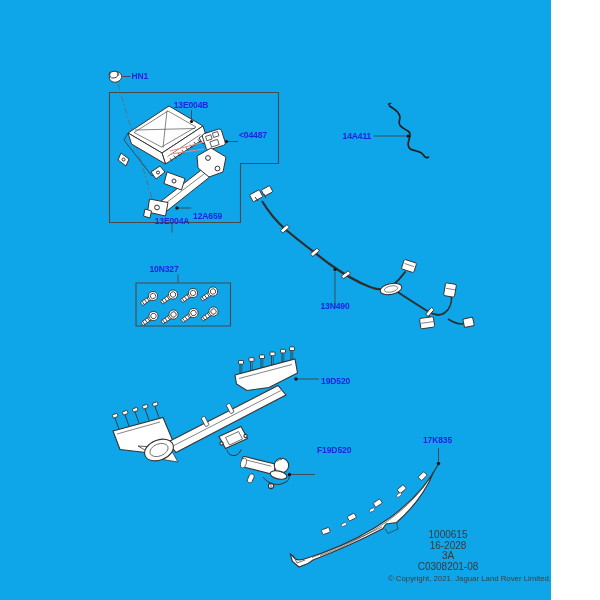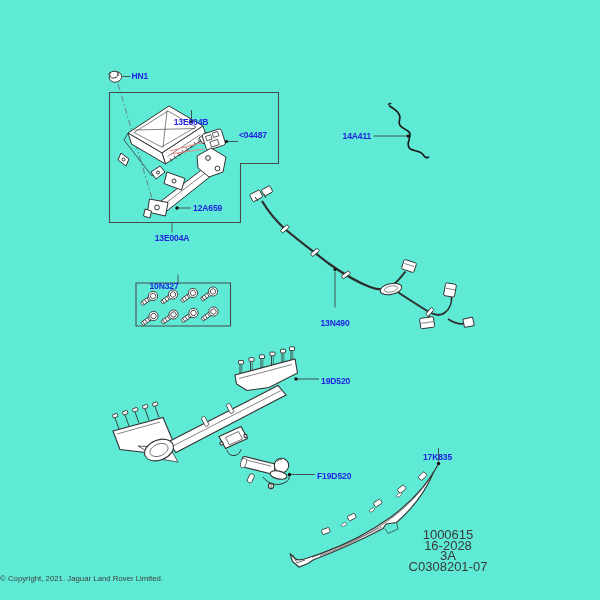--- a/index.html
+++ b/index.html
@@ -1,24 +1,24 @@
 <!DOCTYPE html>
 <html style="--callout: #2222e0;"><head>
 <meta charset="utf-8">
 <style>
   html,body{margin:0;padding:0;background:#fff;}
-  #stage{position:relative;width:600px;height:600px;background:#5eead4;overflow:hidden;
+  #stage{position:relative;width:551px;height:600px;background:#0ea5e9;overflow:hidden;
          font-family:"Liberation Sans", sans-serif;}
   #art{position:absolute;left:0;top:0;}
   .lbl{position:absolute;font-weight:bold;font-size:8.5px;line-height:9px;
        letter-spacing:-0.1px;color:var(--callout,#2222e0);white-space:nowrap;cursor:pointer;}
-  .ctr{transform:translateX(-50%);margin-top:17px;}
+  .ctr{transform:translateX(-50%);}
   .refblk{position:absolute;left:448px;top:530px;transform:translateX(-50%);
-          text-align:center;font-size:13px;line-height:10.6px;color:#3a3a3a;}
-  .copy{position:absolute;left:0;right:0;top:574px;text-align:left;
+          text-align:center;font-size:10px;line-height:10.6px;color:#3a3a3a;}
+  .copy{position:absolute;left:0;right:0;top:574px;text-align:right;
         font-size:7.8px;color:#3f3f3f;}
   svg *{vector-effect:non-scaling-stroke;}
 </style>
 </head>
 <body>
 
 <div id="stage">
 
 <svg id="art" width="600" height="600" viewBox="0 0 600 600">
 
@@ -362,31 +362,31 @@
     <ellipse cx="372" cy="510" rx="3" ry="1.5" transform="rotate(-30 372 510)" stroke-width="0.6"></ellipse>
     <ellipse cx="344" cy="524.5" rx="3" ry="1.5" transform="rotate(-24 344 524.5)" stroke-width="0.6"></ellipse>
     <line x1="438.5" y1="448" x2="438.5" y2="461.5" stroke="#444" stroke-width="0.9"></line>
     <circle cx="438.5" cy="463.5" r="1.7" fill="#111" stroke="none"></circle>
   </g>
 </svg>
 
 <div class="lbl" style="left:131.5px;top:72px">HN1</div>
 <div class="lbl ctr" style="left:191px;top:101px">13E004B</div>
 <div class="lbl" style="left:239px;top:131px">&lt;04487</div>
-<div class="lbl" style="left:193px;top:204px">12A659</div>
+<div class="lbl" style="left:193px;top:212px">12A659</div>
 <div class="lbl ctr" style="left:172px;top:217px">13E004A</div>
 <div class="lbl" style="left:342.5px;top:132px">14A411</div>
 <div class="lbl ctr" style="left:164px;top:265px">10N327</div>
 <div class="lbl ctr" style="left:335px;top:302px">13N490</div>
 <div class="lbl" style="left:321px;top:377px">19D520</div>
-<div class="lbl" style="left:317px;top:472px">F19D520</div>
+<div class="lbl" style="left:317px;top:446px">F19D520</div>
 <div class="lbl ctr" style="left:437.5px;top:436px">17K835</div>
 
 <div class="refblk">
   <div>1000615</div>
   <div>16-2028</div>
   <div>3A</div>
-  <div>C0308201-07</div>
+  <div>C0308201-08</div>
 </div>
 
 <div class="copy">© Copyright, 2021. Jaguar Land Rover Limited.</div>
 
 </div>
 
 </body></html>

